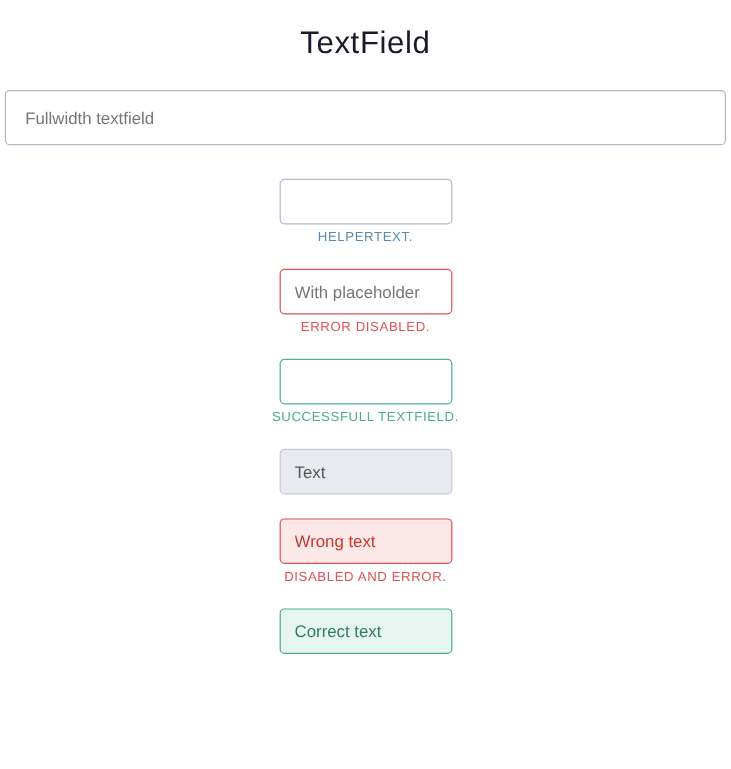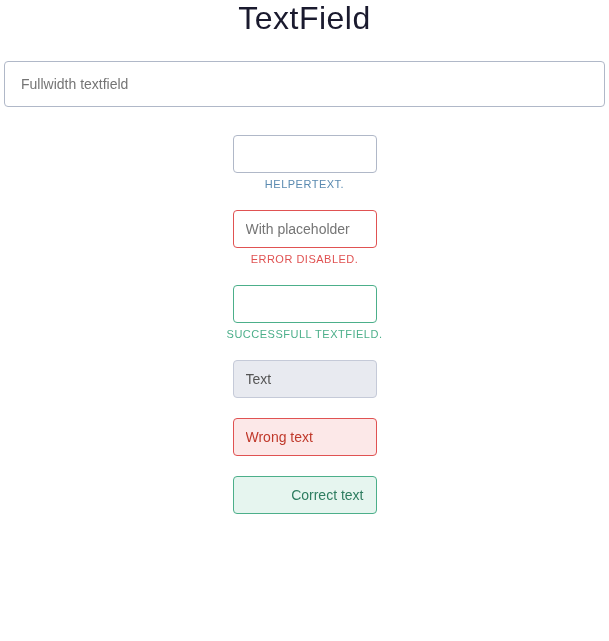--- a/index.html
+++ b/index.html
@@ -12,23 +12,24 @@
       font-family: 'Segoe UI', Arial, sans-serif;
       background: #ffffff;
       width: 609px;
       min-height: 641px;
       display: flex;
       flex-direction: column;
       align-items: center;
     }
 
     .page-title {
-      font-size: 32px;
+      font-size: 26px;
       font-weight: 400;
       color: #1a1a2e;
+      margin-top: 20px;
       margin-bottom: 24px;
       letter-spacing: 0.5px;
     }
 
     .fullwidth-container {
       width: 100%;
       padding: 0 4px;
       margin-bottom: 28px;
     }
 
@@ -102,21 +103,20 @@
       background: #fce8e8;
       cursor: not-allowed;
     }
 
     
     .input-disabled-success {
       border: 1px solid #4caf8a;
       color: #2e7d60;
       background: #e6f5ef;
       cursor: not-allowed;
-      text-align: right;
     }
 
     .helper-text {
       font-size: 11px;
       margin-top: 5px;
       letter-spacing: 0.5px;
     }
 
     .helper-default {
       color: #5a8ab0;
@@ -154,17 +154,18 @@
     </div>
     <div class="field-group">
       <input type="text" class="text-input input-success" style="">
       <span class="helper-text helper-success">SUCCESSFULL TEXTFIELD.</span>
     </div>
     <div class="field-group">
       <input type="text" class="text-input input-disabled-default" disabled="" value="Text" style="">
     </div>
     <div class="field-group">
       <input type="text" class="text-input input-disabled-error" disabled="" value="Wrong text" style="">
+      <span class="helper-text helper-error">DISABLED AND ERROR.</span>
     </div>
     <div class="field-group">
       <input type="text" class="text-input input-disabled-success" disabled="" value="Correct text" style="">
     </div>
   </div>
 
 </body></html>

